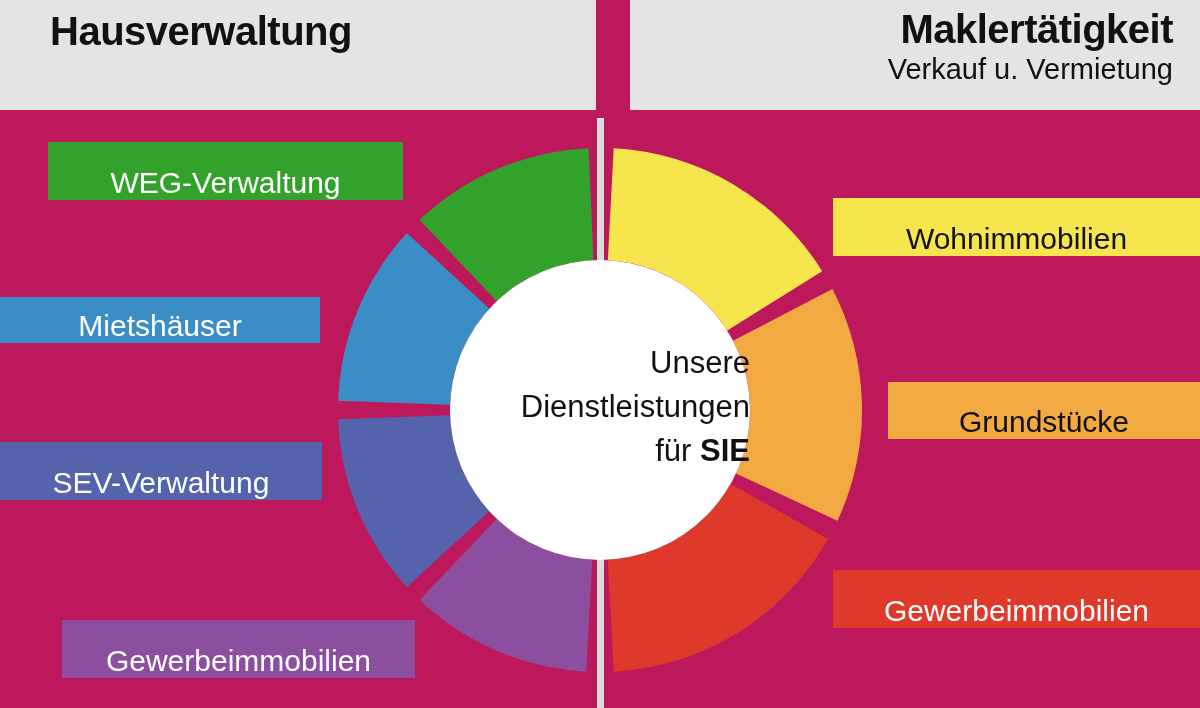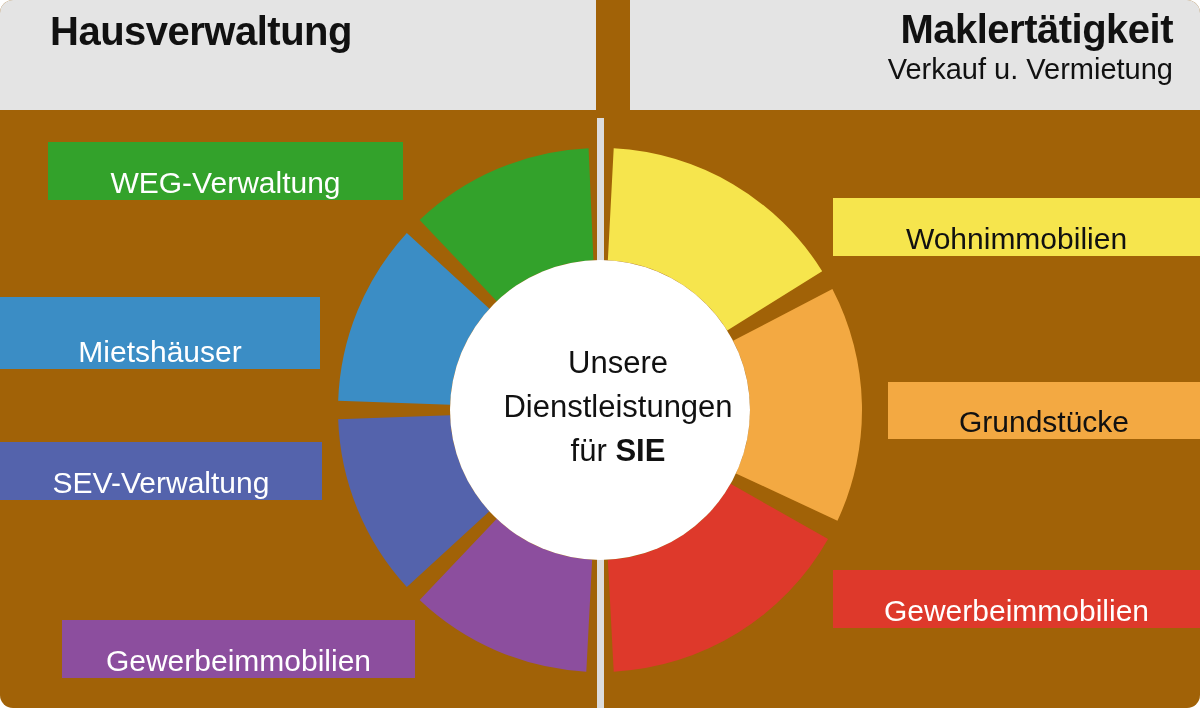--- a/index.html
+++ b/index.html
@@ -1,36 +1,36 @@
 <!DOCTYPE html>
 <html><head>
 <meta charset="utf-8">
 <style>
   html,body{margin:0;padding:0;background:#fff;}
   .stage{
-    position:relative;width:1200px;height:708px;background:#a16207;
-    font-family:"Liberation Sans",sans-serif;overflow:hidden;color:#111;border-radius:13px;
+    position:relative;width:1200px;height:708px;background:#be185d;
+    font-family:"Liberation Sans",sans-serif;overflow:hidden;color:#111;
   }
   .header-bar{position:absolute;top:0;height:110px;box-sizing:border-box;}
   .header-left{left:0;width:596px;padding:10px 0 0 50px;}
   .header-right{left:605px;width:595px;padding:8px 52px 0 0;text-align:right;}
   .header-title{font-size:40px;font-weight:700;line-height:1.05;letter-spacing:-0.5px;}
   .header-subtitle{font-size:29px;font-weight:400;line-height:1.15;margin-top:3px;padding-left:42px;}
   svg.wheel{position:absolute;left:0;top:0;}
   .center-text{
-    position:absolute;left:468px;top:341px;width:300px;text-align:center;
+    position:absolute;left:450px;top:341px;width:300px;text-align:right;
     font-size:31px;line-height:44px;font-weight:400;
   }
   .center-text b{font-weight:700;}
   .tag{
     position:absolute;display:flex;align-items:flex-end;justify-content:center;
     font-size:30px;font-weight:400;box-sizing:border-box;white-space:nowrap;
   }
   .tag-weg{left:48px;top:142px;width:355px;height:58px;}
-  .tag-miet{left:0;top:297px;width:320px;height:72px;}
+  .tag-miet{left:0;top:297px;width:320px;height:46px;}
   .tag-sev{left:0;top:442px;width:322px;height:58px;}
   .tag-gew-left{left:62px;top:620px;width:353px;height:58px;}
   .tag-wohn{left:833px;top:198px;width:367px;height:58px;}
   .tag-grund{left:888px;top:382px;width:312px;height:57px;}
   .tag-gew-right{left:833px;top:570px;width:367px;height:58px;}
 </style>
 </head>
 <body>
 
 <div class="stage">

